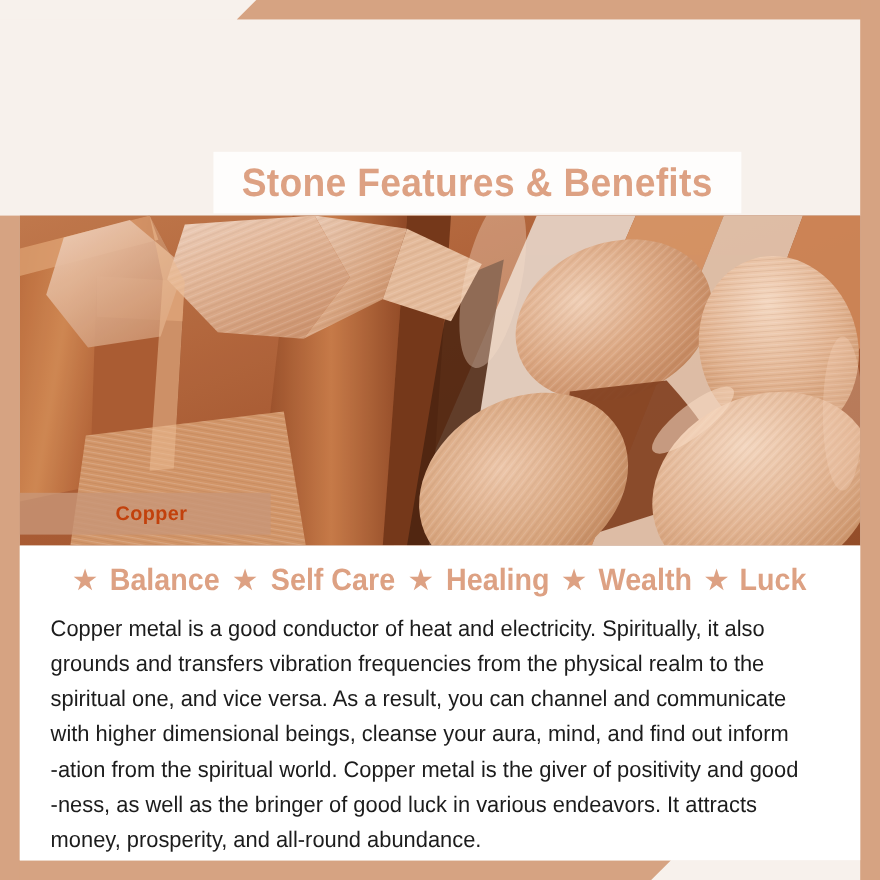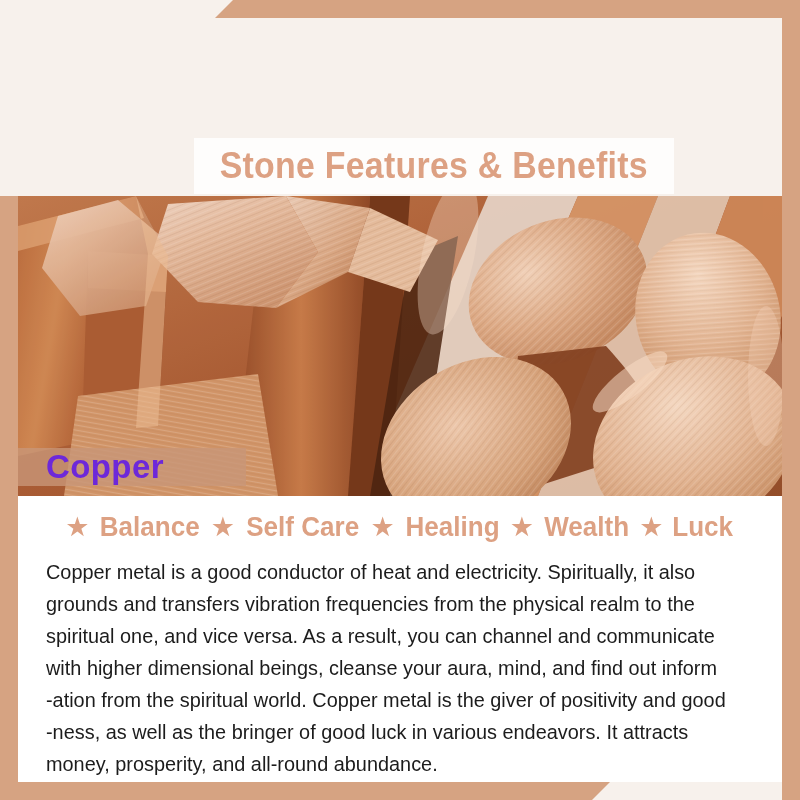--- a/index.html
+++ b/index.html
@@ -123,24 +123,24 @@
     left: 18px;
     top: 448px;
     width: 228px;
     height: 38px;
     background: rgba(200,150,120,0.80);
     display: flex;
     align-items: center;
     z-index: 7;
   }
   .copper-label {
-    color: #6d28d9;
-    font-size: 33px;
+    color: #c2410c;
+    font-size: 18px;
     font-weight: bold;
-    padding-left: 28px;
+    padding-left: 87px;
     letter-spacing: 0.4px;
     font-family: "Liberation Sans", sans-serif;
   }
 
   
   .text-panel {
     position: absolute;
     left: 18px;
     top: 496px;
     width: 764px;

